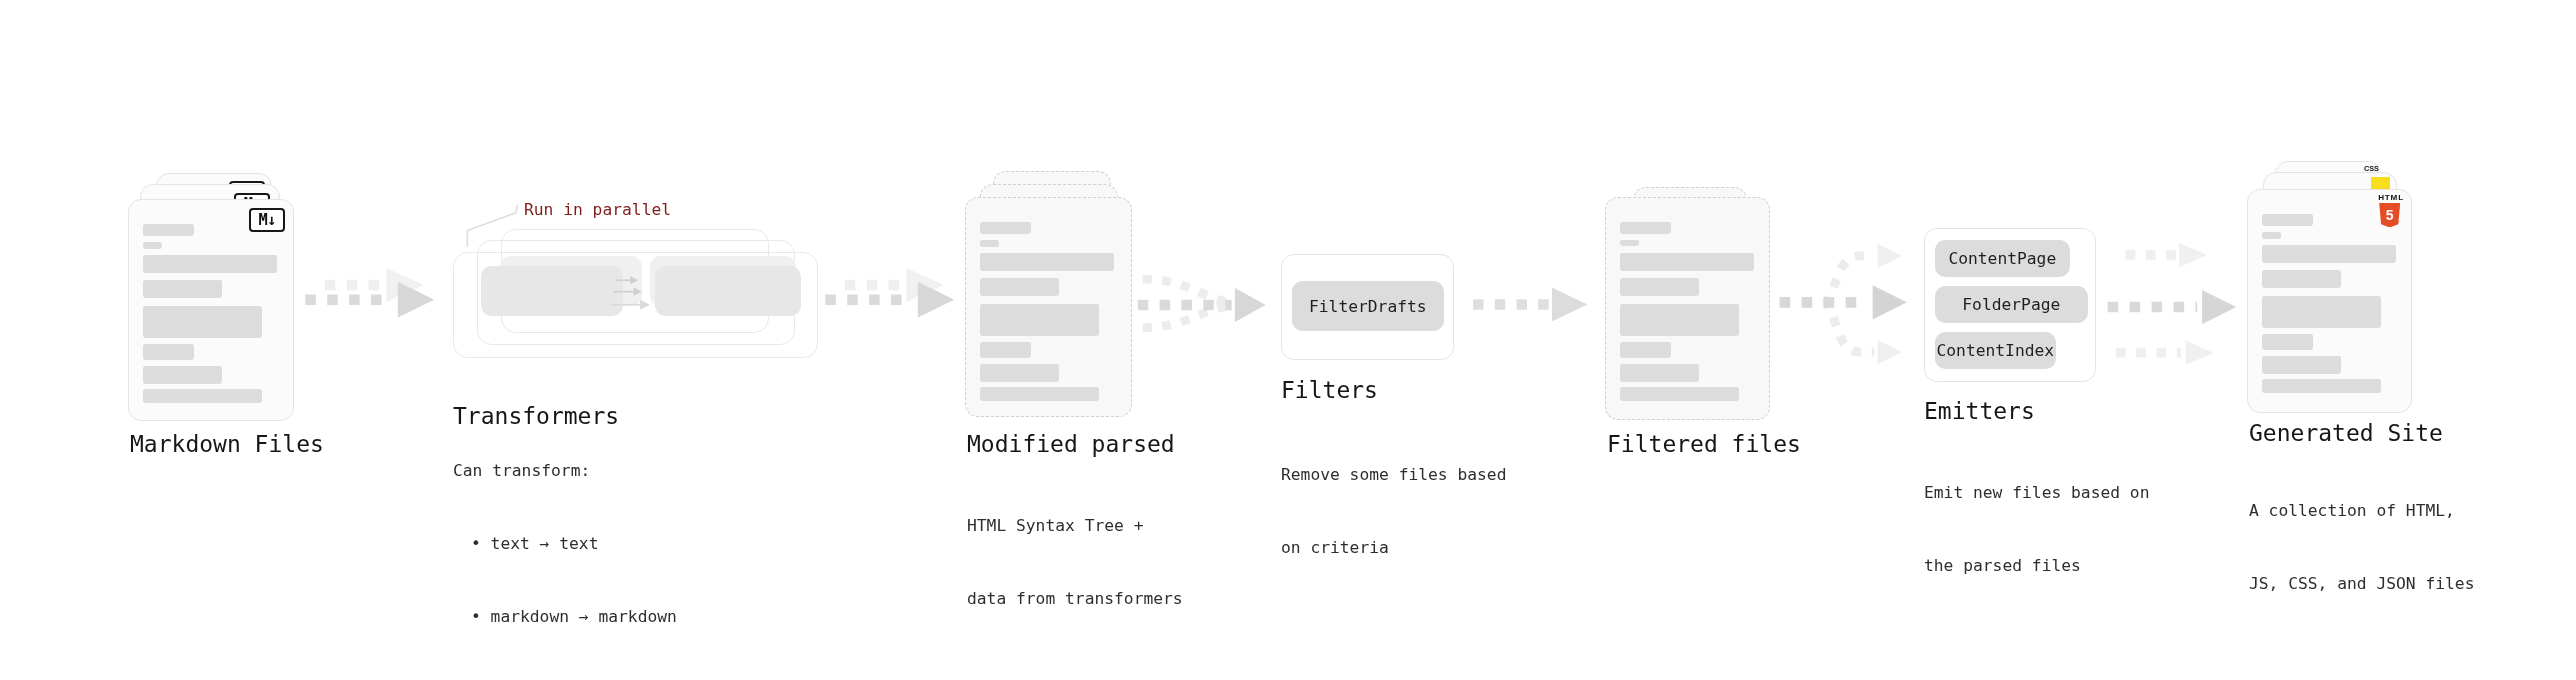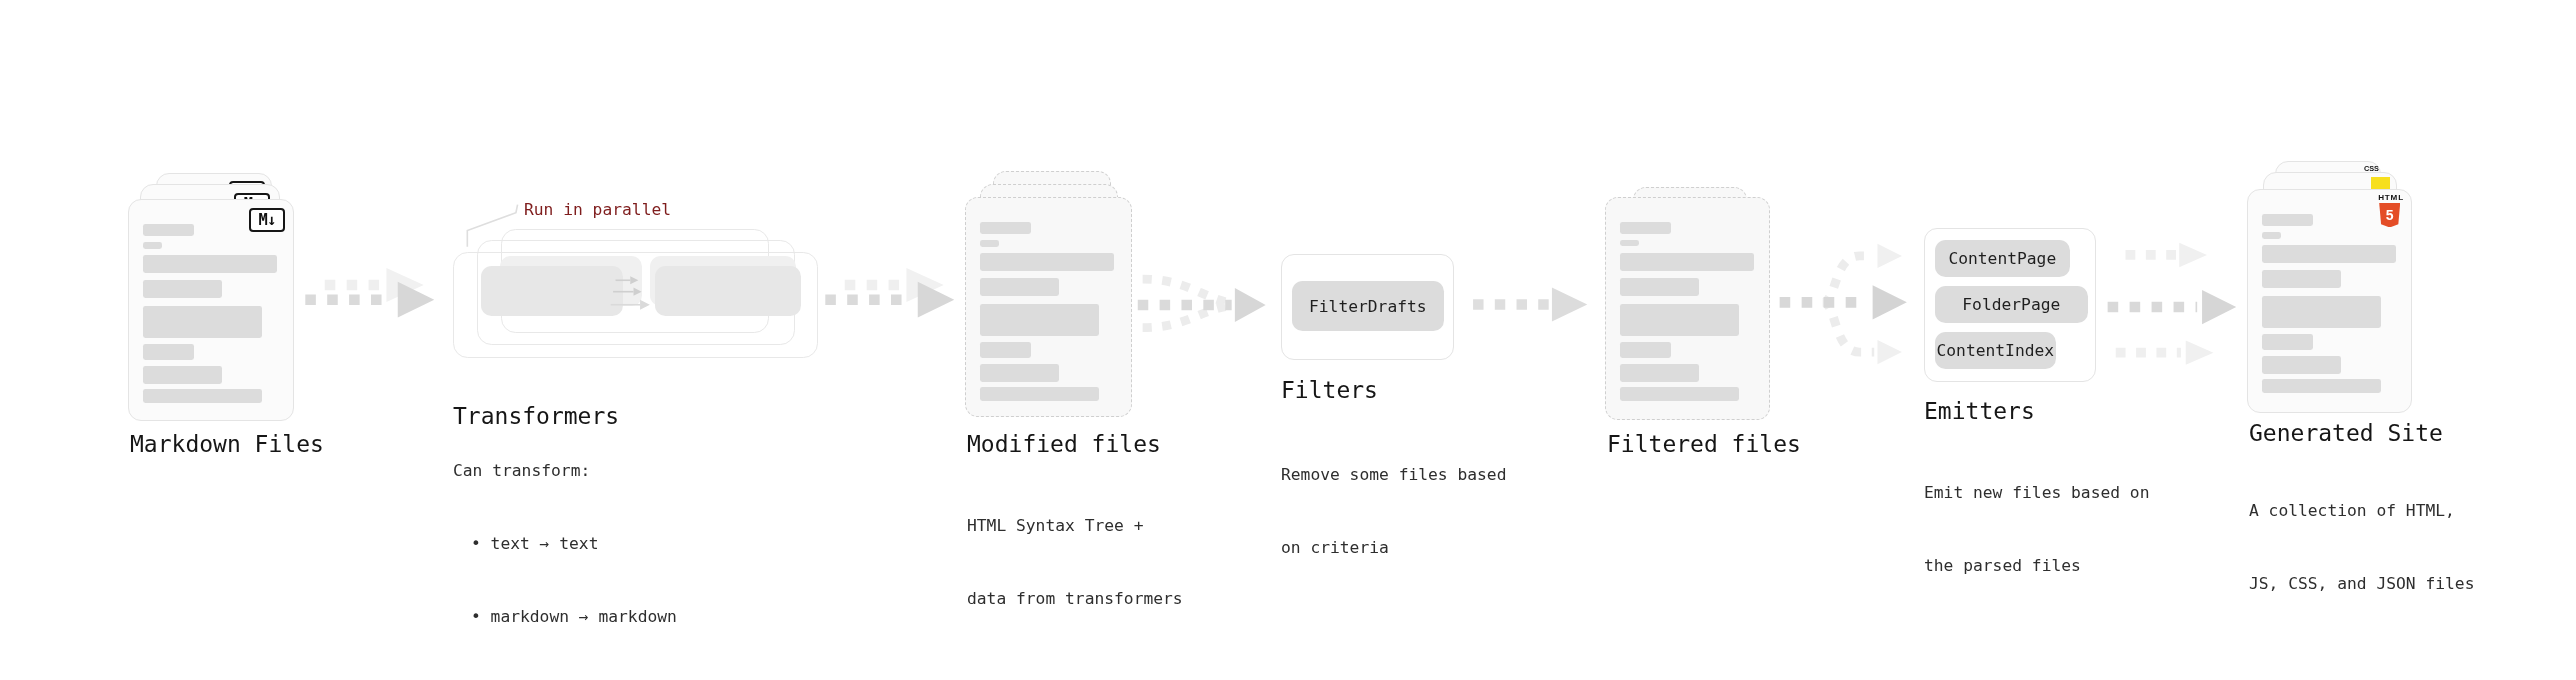--- a/index.html
+++ b/index.html
@@ -133,21 +133,21 @@
       <i class="b b1"></i>
         <i class="b b2"></i>
       <i class="b b3"></i>
         <i class="b b4"></i>
       <i class="b b5"></i>
         <i class="b b6"></i>
       <i class="b b7"></i>
         <i class="b b8"></i>
     </div>
   </div>
-  <div class="label" style="left:967px;top:432px;">Modified files</div>
+  <div class="label" style="left:967px;top:432px;">Modified parsed</div>
   <div class="desc" style="left:967px;top:465px;">
     <div>HTML Syntax Tree +</div>
     <div>data from transformers</div>
   </div>
 
   <svg style="left:1136px;top:254px;" width="146" height="102" viewBox="0 0 180 126">
     <path d="M8,31 C58,31 76,50 110,59" fill="none" stroke="#ececec" stroke-width="11" stroke-dasharray="11 13"></path>
     <path d="M8,91 C58,91 76,72 110,65" fill="none" stroke="#ececec" stroke-width="11" stroke-dasharray="11 13"></path>
     <line x1="2" y1="63" x2="118" y2="63" stroke="#dadada" stroke-width="13" stroke-dasharray="13 14"></line>
     <polygon points="122,42 160,63 122,84" fill="#d7d7d7"></polygon>

